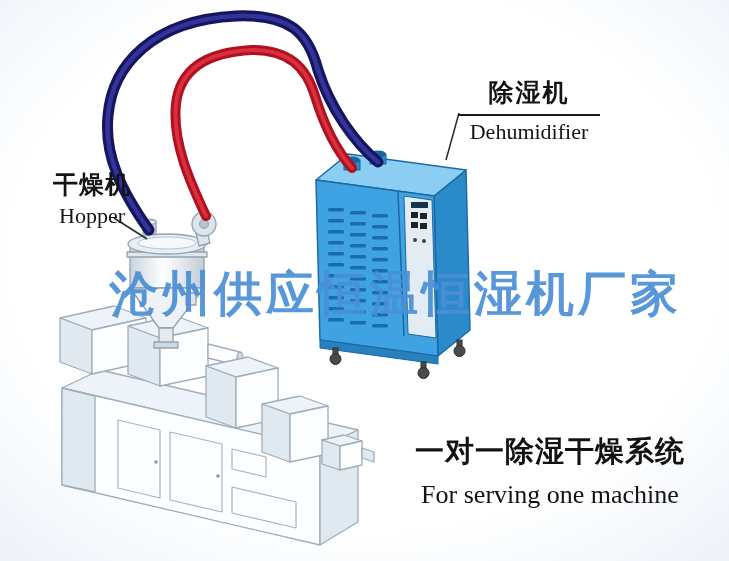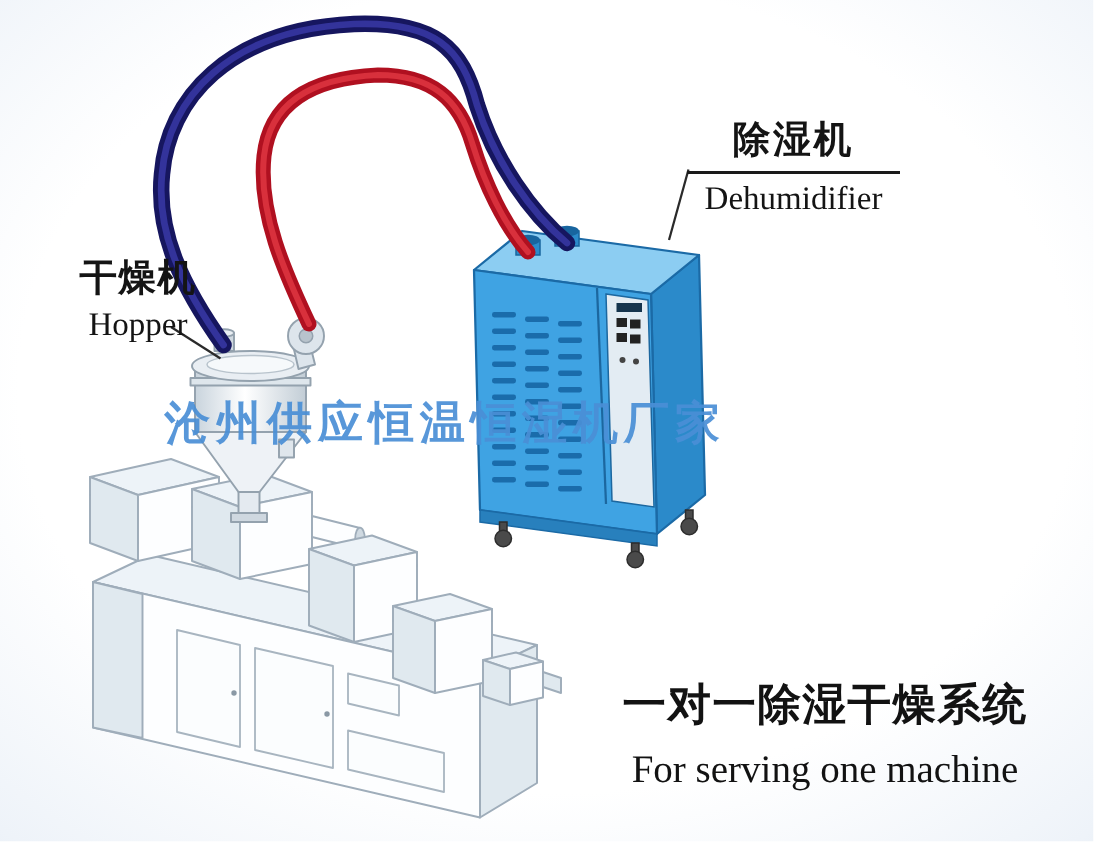--- a/index.html
+++ b/index.html
@@ -27,24 +27,24 @@
 
   .callout{color:#141414;}
   .callout .cn{font-weight:bold;color:#141414;}
   .hopper-callout{position:absolute;left:42px;top:168px;width:100px;text-align:center;}
   .hopper-callout .cn{font-size:25px;letter-spacing:1px;}
   .hopper-callout .en{font-family:"Liberation Serif","DejaVu Serif",serif;font-size:22px;margin-top:2px;}
   .dehum-callout{position:absolute;left:458px;top:76px;width:142px;text-align:center;}
   .dehum-callout .cn{font-size:25px;letter-spacing:2px;}
   .dehum-callout .en{font-family:"Liberation Serif","DejaVu Serif",serif;font-size:22px;border-top:2px solid #1a1a1a;margin-top:5px;padding-top:3px;}
   .watermark{
-    position:absolute;left:110px;top:262px;font-size:30px;font-weight:bold;
+    position:absolute;left:110px;top:262px;font-size:48px;font-weight:bold;
     color:#4a8fd6;letter-spacing:4px;white-space:nowrap;opacity:.92;
   }
-  .caption{position:absolute;left:404px;top:450px;width:292px;text-align:center;color:#121212;}
+  .caption{position:absolute;left:404px;top:432px;width:292px;text-align:center;color:#121212;}
   .caption-cn{font-size:29px;font-weight:bold;letter-spacing:1px;white-space:nowrap;}
   .caption-en{font-family:"Liberation Serif","DejaVu Serif",serif;font-size:26px;margin-top:8px;white-space:nowrap;}
 </style>
 </head>
 <body>
 
 <div class="stage">
 
   <svg class="art" width="729" height="561" viewBox="0 0 729 561">
     <defs>

